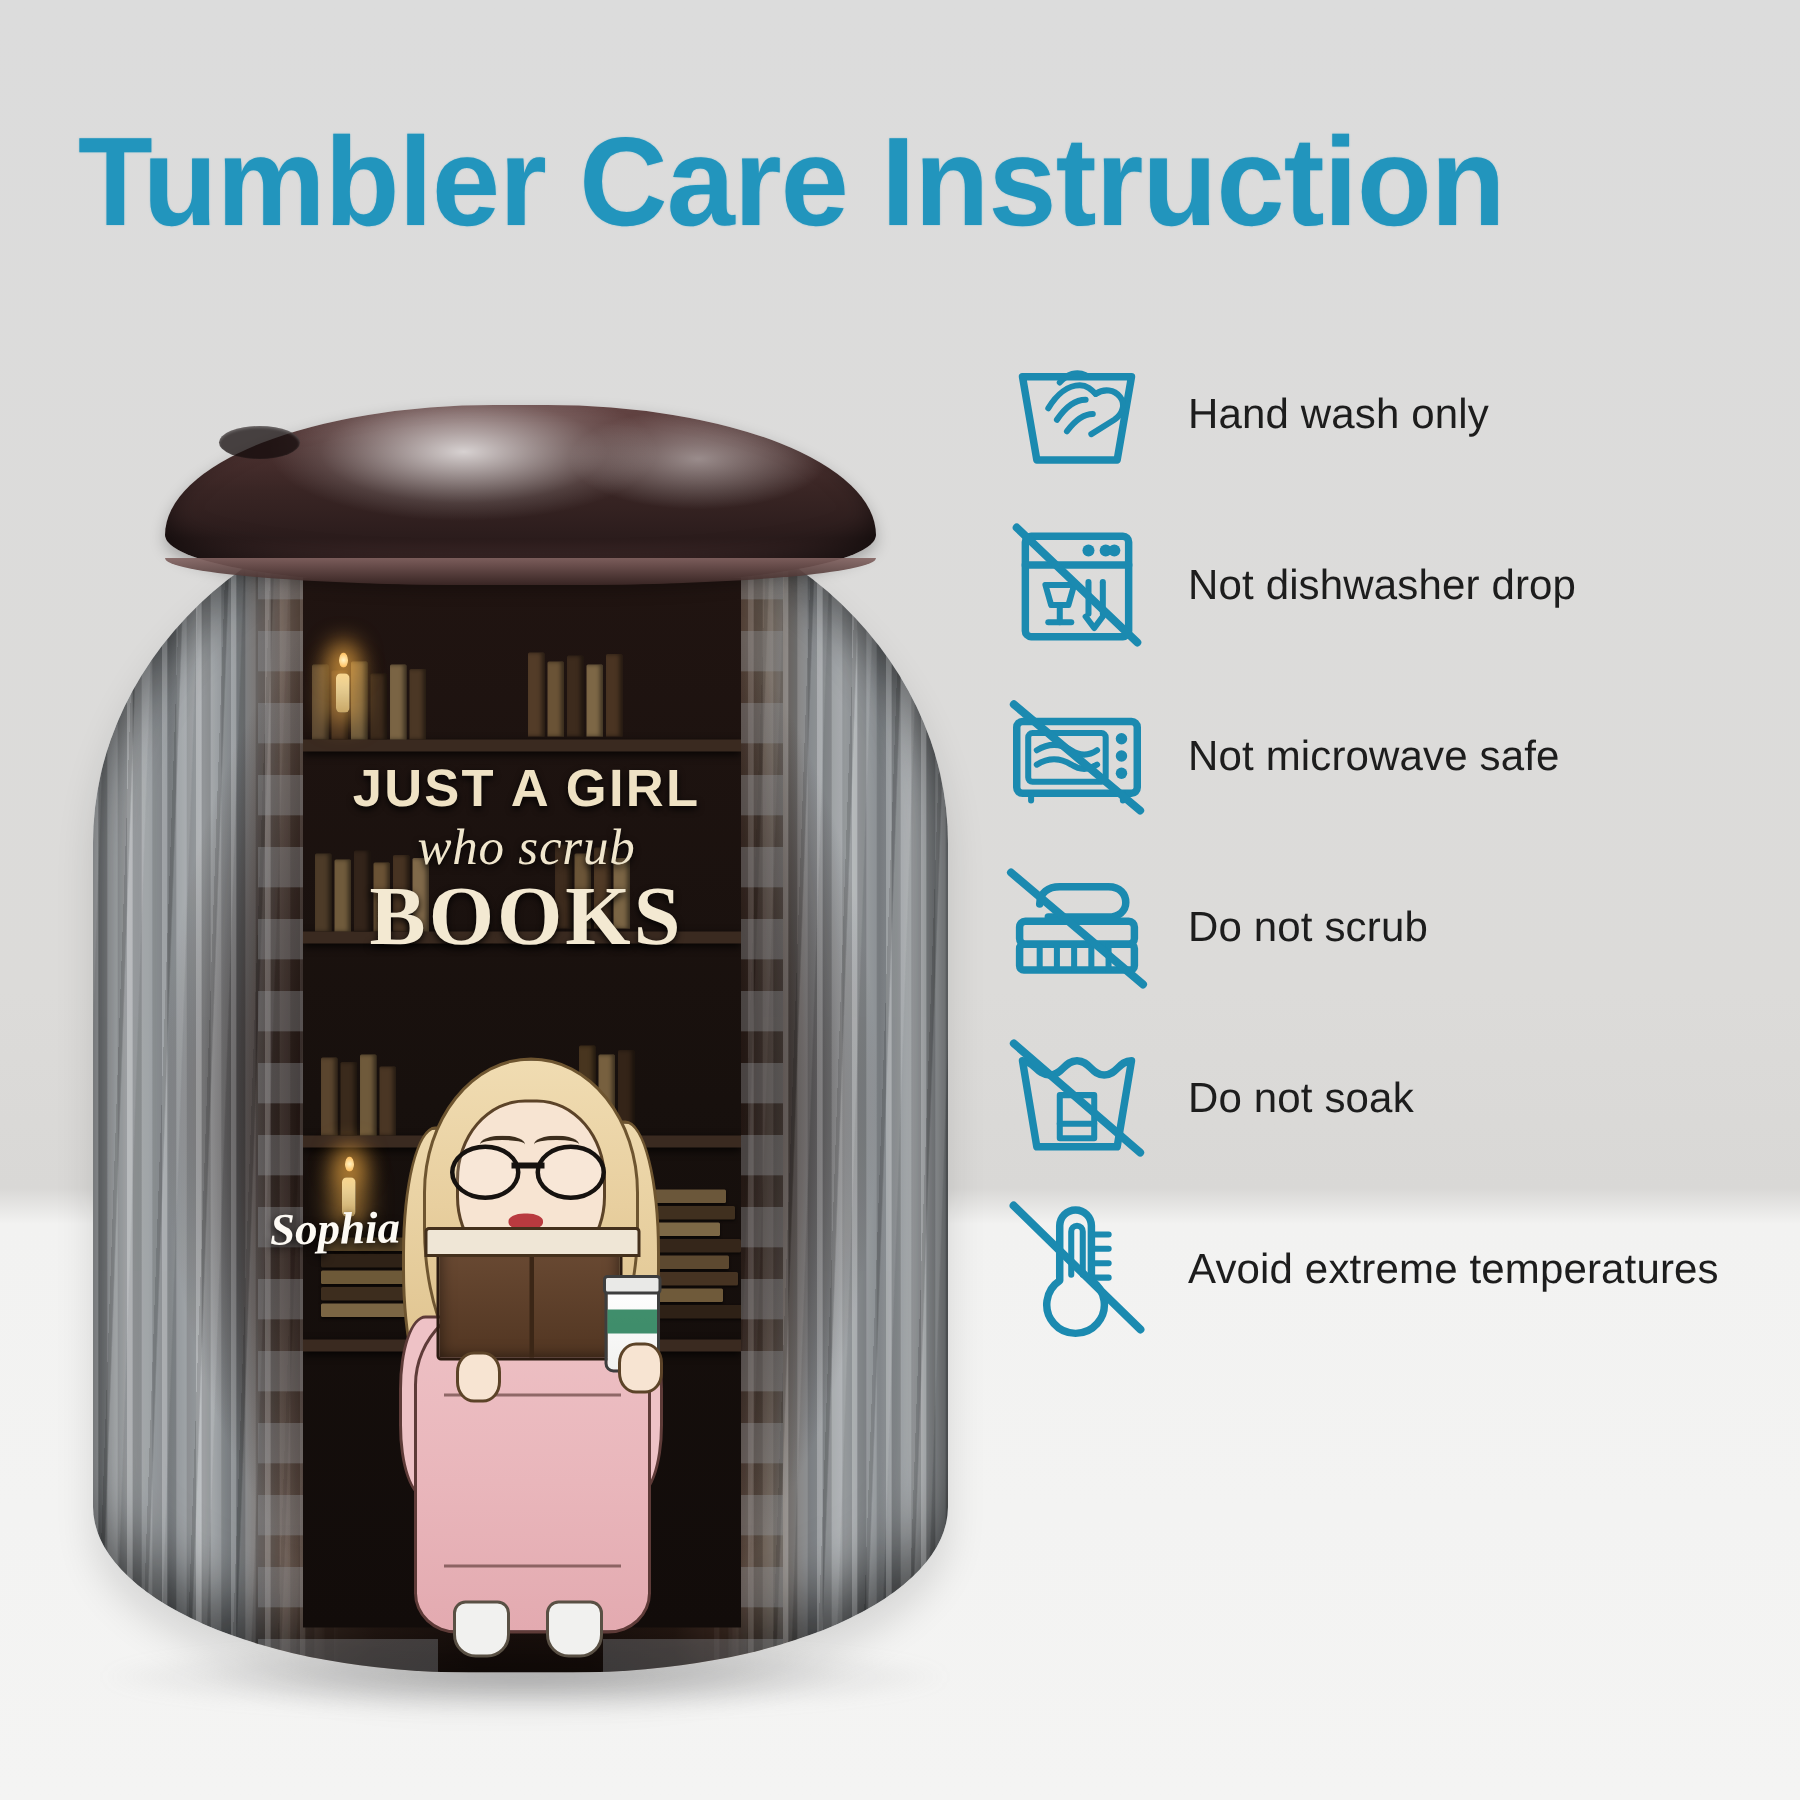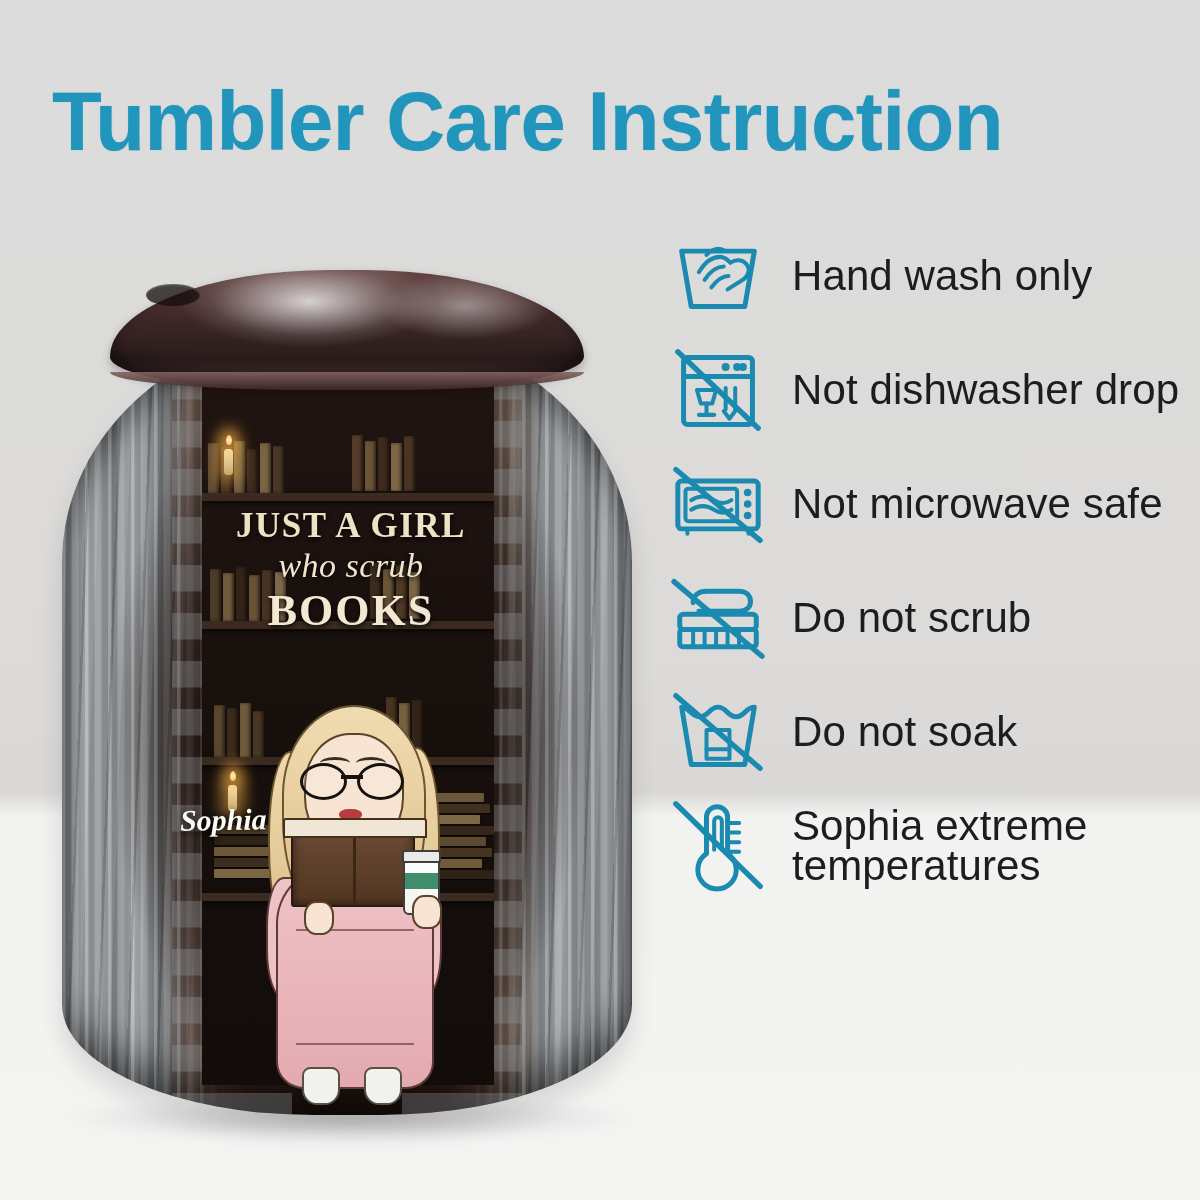--- a/index.html
+++ b/index.html
@@ -119,30 +119,30 @@
   .stack{position:absolute;display:flex;flex-direction:column;gap:2px;}
   .sbk{height:9px;border-radius:1px;box-shadow:0 1px 2px rgba(0,0,0,.6);}
 
   
   .quote{
     position:absolute;left:150px;top:182px;width:278px;text-align:center;
     z-index:6;
     text-shadow:0 2px 5px rgba(0,0,0,.9);
   }
   .q1{
-    font-family:Liberation Serif, serif;font-weight:bold;
+    font-family:Liberation Sans, sans-serif;font-weight:bold;
     font-size:35px;letter-spacing:1.5px;color:#efe2c4;line-height:38px;
   }
   .q2{
     font-family:"Liberation Serif", serif;font-style:italic;
     font-size:34px;color:#f0e6cd;line-height:42px;letter-spacing:.5px;
   }
   .q3{
     font-family:"Liberation Serif", serif;font-weight:bold;
-    font-size:44px;letter-spacing:2px;color:#f3e9d2;line-height:48px;
+    font-size:56px;letter-spacing:2px;color:#f3e9d2;line-height:48px;
   }
   .name{
     position:absolute;left:118px;top:478px;z-index:7;
     font-family:"Liberation Serif", serif;font-style:italic;font-weight:bold;
     font-size:30px;color:#fdfaf4;
     text-shadow:0 2px 6px rgba(0,0,0,.95);
     transform:rotate(-1deg);
   }
 
   
@@ -249,21 +249,21 @@
     display:flex;align-items:center;height:auto;margin-bottom:18px;
   }
   .row + .row{margin-top:0;}
   .iconbox{
     width:112px;min-width:112px;height:96px;
     display:flex;align-items:center;justify-content:center;
   }
   .label{
     font-family:"Liberation Sans", sans-serif;
     font-weight:400;
-    font-size:42px;
+    font-size:28px;
     line-height:40px;
     color:#1d1d1d;
     letter-spacing:.1px;
     padding-left:18px;
   }
   svg{display:block;}
   .st{fill:none;stroke:#1b8ab0;stroke-width:5.2;stroke-linecap:round;stroke-linejoin:round;}
   .st-thin{fill:none;stroke:#1b8ab0;stroke-width:4.2;stroke-linecap:round;stroke-linejoin:round;}
   .slash{fill:none;stroke:#1b8ab0;stroke-width:5.6;stroke-linecap:round;}
   .dot{fill:#1b8ab0;}
@@ -501,17 +501,17 @@
 
     <div class="row">
       <div class="iconbox">
         <svg width="96" height="96" viewBox="0 0 100 100">
           <path class="st" d="M38 58 V20 a11 11 0 0 1 22 0 V58 a20 20 0 1 1 -22 0 Z"></path>
           <path class="st-thin" d="M46 54 V24 a4 4 0 0 1 8 0 V54"></path>
           <path class="st-thin" d="M60 26 h12 M60 36 h12 M60 46 h12 M60 56 h12"></path>
           <path class="slash" d="M6 6 L94 92"></path>
         </svg>
       </div>
-      <div class="label">Sophia extreme temperatures</div>
+      <div class="label">Avoid extreme temperatures</div>
     </div>
 
   </div>
 </div>
 
 </body></html>

